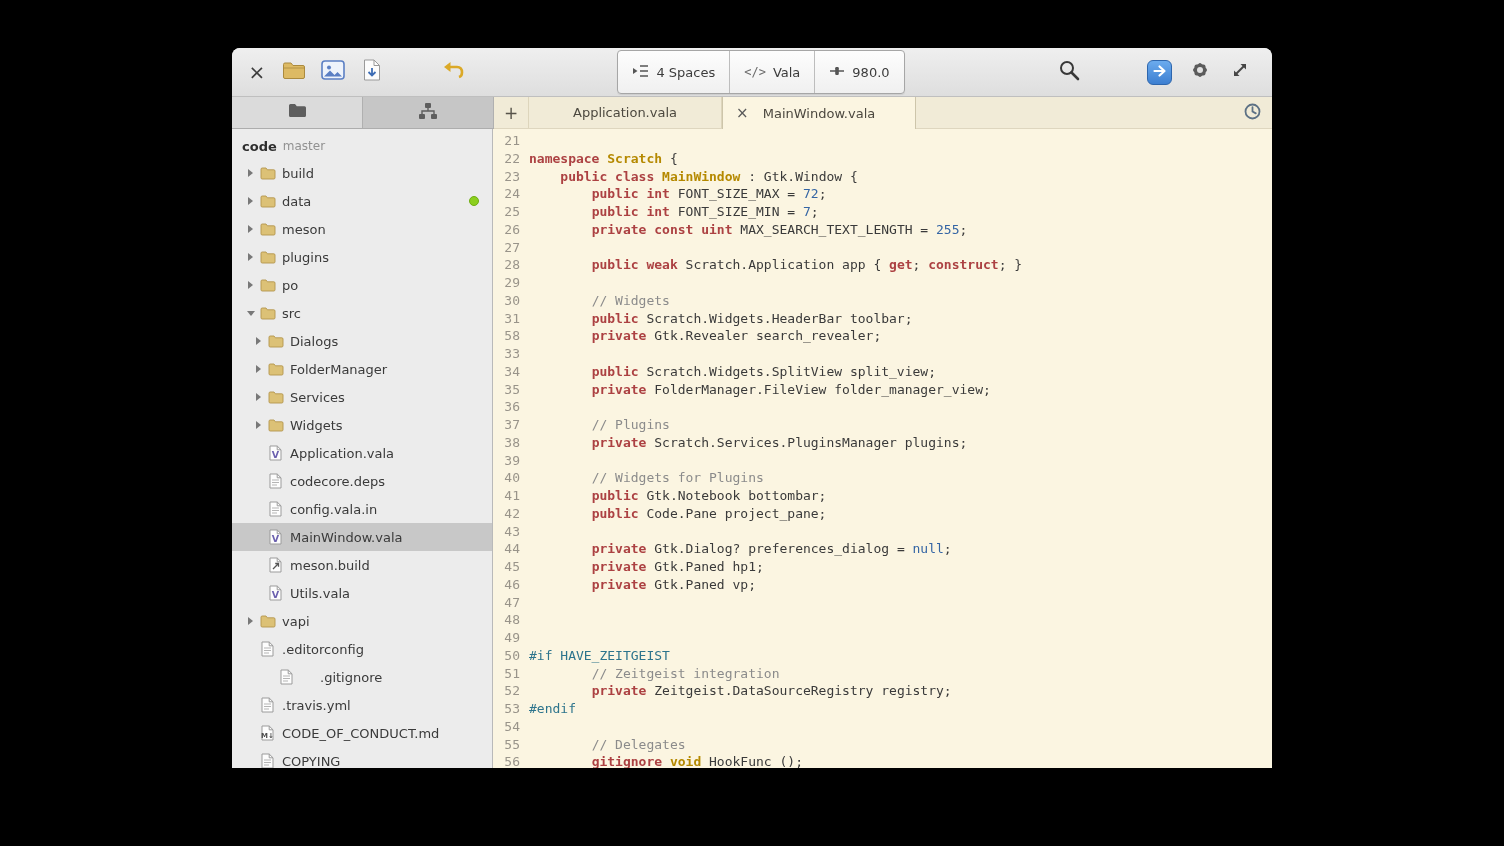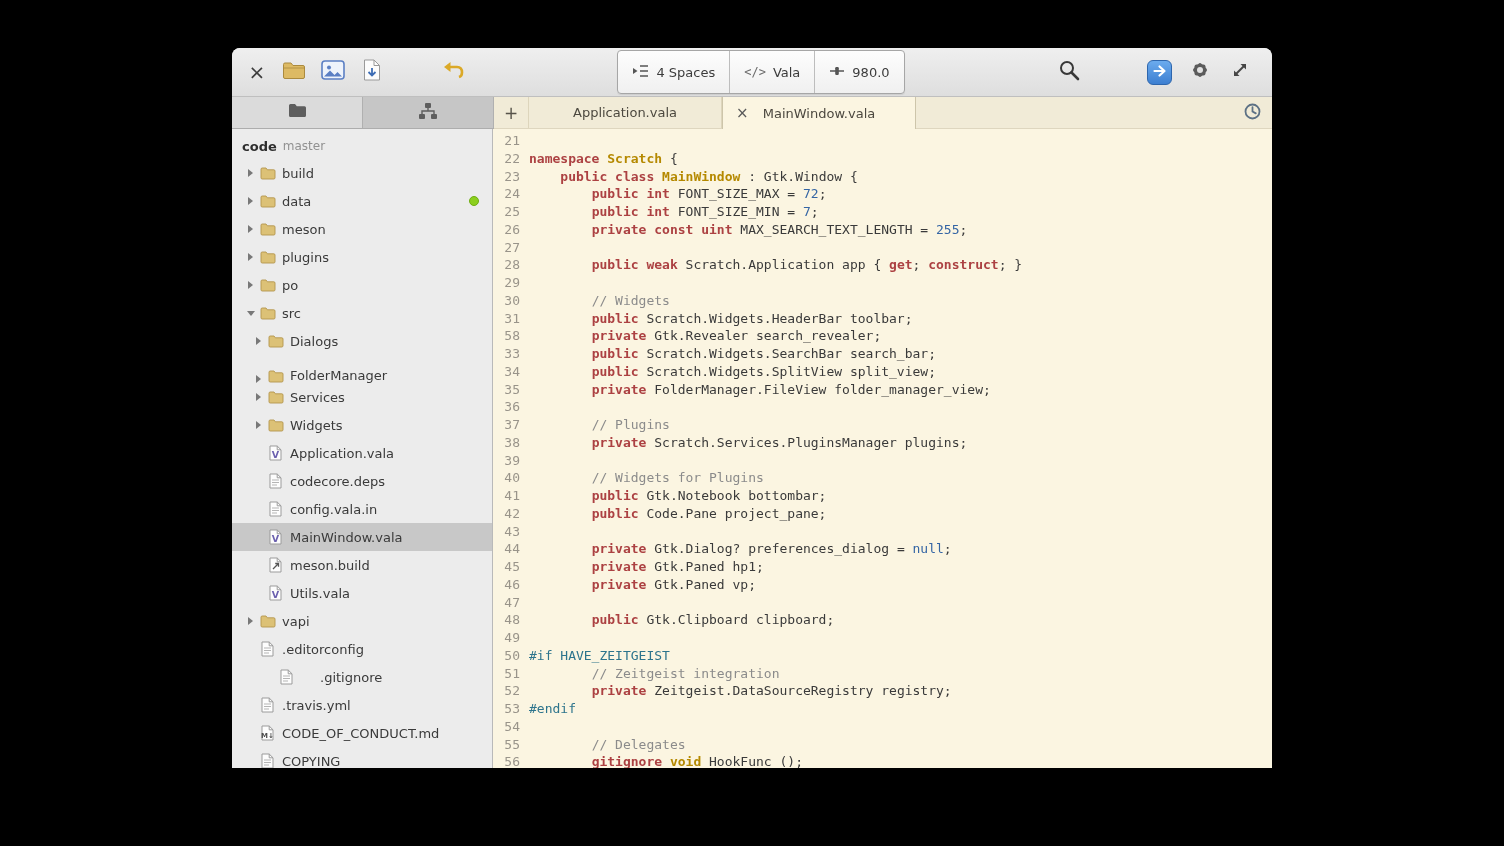--- a/index.html
+++ b/index.html
@@ -317,21 +317,21 @@
           </div>
           <div class="tree-row" style="padding-left: 18px;">
             <span class="expander collapsed"></span>
             <span class="tree-icon">
               <svg width="16" height="13" viewBox="0 0 16 13">
                 <path d="M1 2.2 Q1 1 2.2 1 L6 1 L7.4 2.8 L13.8 2.8 Q15 2.8 15 4 L15 10.8 Q15 12 13.8 12 L2.2 12 Q1 12 1 10.8 Z" fill="#dcc176" stroke="#b3954d" stroke-width="0.9"></path>
               </svg>
             </span>
             <span class="tree-label">Dialogs</span>
           </div>
-          <div class="tree-row" style="padding-left: 18px; align-items: flex-end;">
+          <div class="tree-row" style="padding-left: 18px;">
             <span class="expander collapsed"></span>
             <span class="tree-icon">
               <svg width="16" height="13" viewBox="0 0 16 13">
                 <path d="M1 2.2 Q1 1 2.2 1 L6 1 L7.4 2.8 L13.8 2.8 Q15 2.8 15 4 L15 10.8 Q15 12 13.8 12 L2.2 12 Q1 12 1 10.8 Z" fill="#dcc176" stroke="#b3954d" stroke-width="0.9"></path>
               </svg>
             </span>
             <span class="tree-label">FolderManager</span>
           </div>
           <div class="tree-row" style="padding-left: 18px;">
             <span class="expander collapsed"></span>
@@ -552,21 +552,20 @@
           <div class="ed-line">
             <span class="ln">31</span>
             <span class="code"><span>        </span><span class="tok-kw">public</span><span> Scratch.Widgets.HeaderBar toolbar;</span></span>
           </div>
           <div class="ed-line">
             <span class="ln">58</span>
             <span class="code"><span>        </span><span class="tok-kw">private</span><span> Gtk.Revealer search_revealer;</span></span>
           </div>
           <div class="ed-line">
             <span class="ln">33</span>
-            <span class="code"><span>        </span><span class="tok-kw">public</span><span> Scratch.Widgets.SearchBar search_bar;</span></span>
           </div>
           <div class="ed-line">
             <span class="ln">34</span>
             <span class="code"><span>        </span><span class="tok-kw">public</span><span> Scratch.Widgets.SplitView split_view;</span></span>
           </div>
           <div class="ed-line">
             <span class="ln">35</span>
             <span class="code"><span>        </span><span class="tok-kw">private</span><span> FolderManager.FileView folder_manager_view;</span></span>
           </div>
           <div class="ed-line">
@@ -612,21 +611,20 @@
           <div class="ed-line">
             <span class="ln">46</span>
             <span class="code"><span>        </span><span class="tok-kw">private</span><span> Gtk.Paned vp;</span></span>
           </div>
           <div class="ed-line">
             <span class="ln">47</span>
             <span class="code"></span>
           </div>
           <div class="ed-line">
             <span class="ln">48</span>
-            <span class="code"><span>        </span><span class="tok-kw">public</span><span> Gtk.Clipboard clipboard;</span></span>
           </div>
           <div class="ed-line">
             <span class="ln">49</span>
             <span class="code"></span>
           </div>
           <div class="ed-line">
             <span class="ln">50</span>
             <span class="code"><span class="tok-pre">#if HAVE_ZEITGEIST</span></span>
           </div>
           <div class="ed-line">

